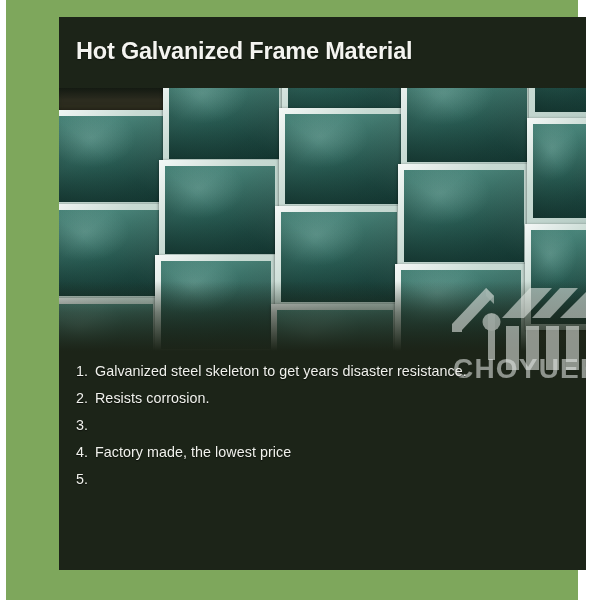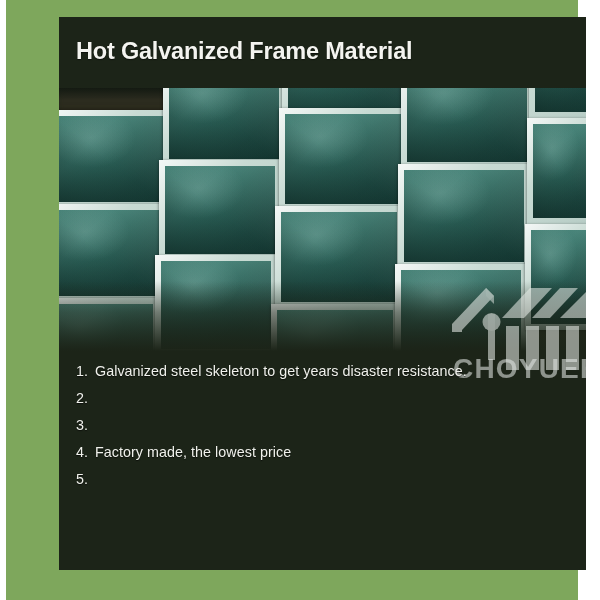--- a/index.html
+++ b/index.html
@@ -324,20 +324,21 @@
     </svg>
     <div class="wm-text">CHOYUEH</div>
 
     <div class="features">
       <div class="feature-row">
         <span class="feature-num">1.</span>
         <span class="feature-txt">Galvanized steel skeleton to get years disaster resistance.</span>
       </div>
       <div class="feature-row">
         <span class="feature-num">2.</span>
+        <span class="feature-txt">Resists corrosion.</span>
       </div>
       <div class="feature-row">
         <span class="feature-num">3.</span>
       </div>
       <div class="feature-row">
         <span class="feature-num">4.</span>
         <span class="feature-txt">Factory made, the lowest price</span>
       </div>
       <div class="feature-row">
         <span class="feature-num">5.</span>

